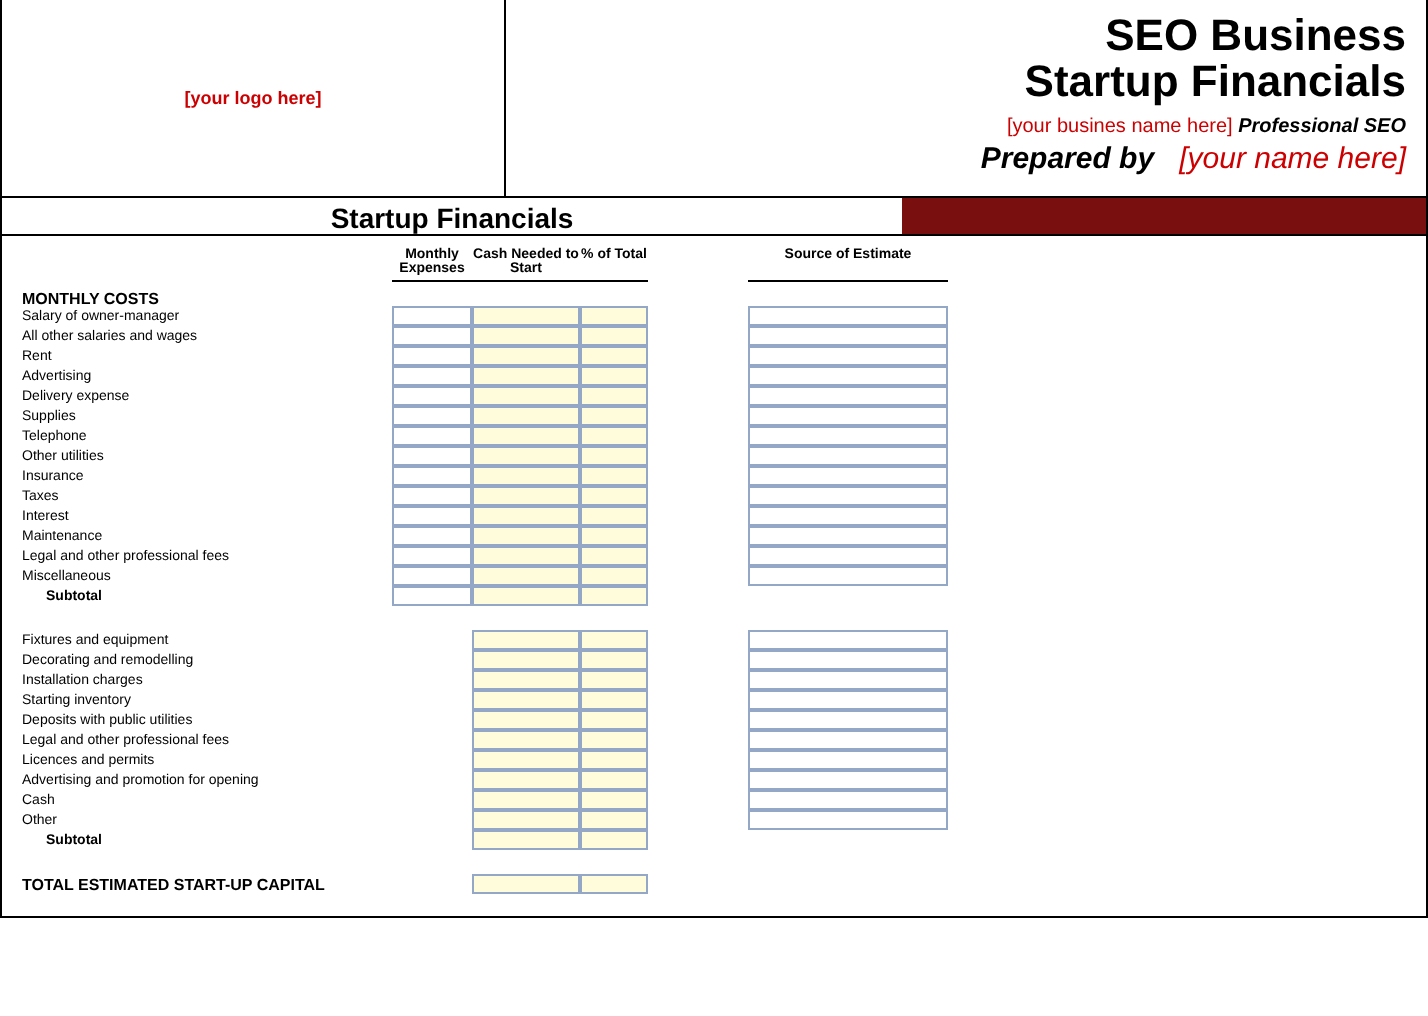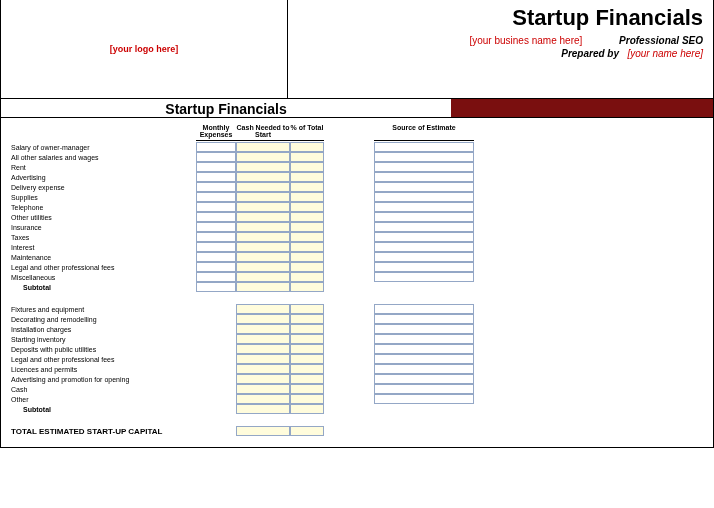--- a/index.html
+++ b/index.html
@@ -8,21 +8,21 @@
     background: #fff;
     width: 714px;
     height: 508px;
     overflow: hidden;
     font-size: 7px;
     color: #000;
   }
   .page { width: 714px; border: 1px solid #000; border-top: none; }
   .header { display: flex; height: 98px; }
   .logo-box {
-    width: 287px;
+    width: 252px;
     border-right: 1px solid #000;
     display: flex;
     align-items: center;
     justify-content: center;
     color: #c00;
     font-weight: bold;
     font-size: 9px;
   }
   .title-box {
     flex: 1;
@@ -30,22 +30,22 @@
     text-align: right;
   }
   .title-line {
     font-size: 22px;
     font-weight: bold;
     color: #000;
     line-height: 1.05;
   }
   .sub-line { margin-top: 6px; font-size: 10px; }
   .sub-line .ph { color: #c00; font-weight: normal; }
-  .sub-line .lit { color: #000; font-style: italic; font-weight: bold; margin-left: 34px; }
-  .prep-line { font-size: 10px; margin-top: 2px; }
+  .sub-line .lit { color: #000; font-style: italic; font-weight: bold; }
+  .prep-line { font-size: 15px; margin-top: 2px; }
   .prep-line .plabel { font-style: italic; font-weight: bold; }
   .prep-line .ph { color: #c00; font-style: italic; }
   .band { display: flex; height: 20px; border-top: 1px solid #000; border-bottom: 1px solid #000; }
   .band-left {
     width: 450px;
     text-align: center;
     font-size: 14px;
     font-weight: bold;
     line-height: 20px;
     background: #fff;
@@ -88,20 +88,21 @@
   .total-row .label { font-weight: bold; font-size: 8px; width: 185px; }
 </style>
 </head>
 <body>
 
 <div class="page">
 
   <div class="header">
     <div class="logo-box">[your logo here]</div>
     <div class="title-box">
+      <div class="title-line">SEO Business</div>
       <div class="title-line">Startup Financials</div>
       <div class="sub-line">
         <span class="ph">[your busines name here]</span>
         <span> </span>
         <span class="lit">Professional SEO</span>
       </div>
       <div class="prep-line">
         <span class="plabel">Prepared by</span>
         <span> &nbsp;</span>
         <span class="ph">[your name here]</span>
@@ -116,20 +117,21 @@
 
   <div class="content">
 
     <div class="col-headers">
       <div class="chcol chA">Monthly Expenses</div>
       <div class="chcol chB">Cash Needed to Start</div>
       <div class="chcol chC">% of Total</div>
       <div class="chcol chD">Source of Estimate</div>
     </div>
 
+    <div class="section-title">MONTHLY COSTS</div>
     <div id="monthly-rows">
         <div class="row">
           <div class="label">Salary of owner-manager</div>
           <div class="cell cA"></div>
           <div class="cell cB"></div>
           <div class="cell cC"></div>
           <div class="gap1"></div>
           <div class="cell cD"></div>
         </div>
         <div class="row">

